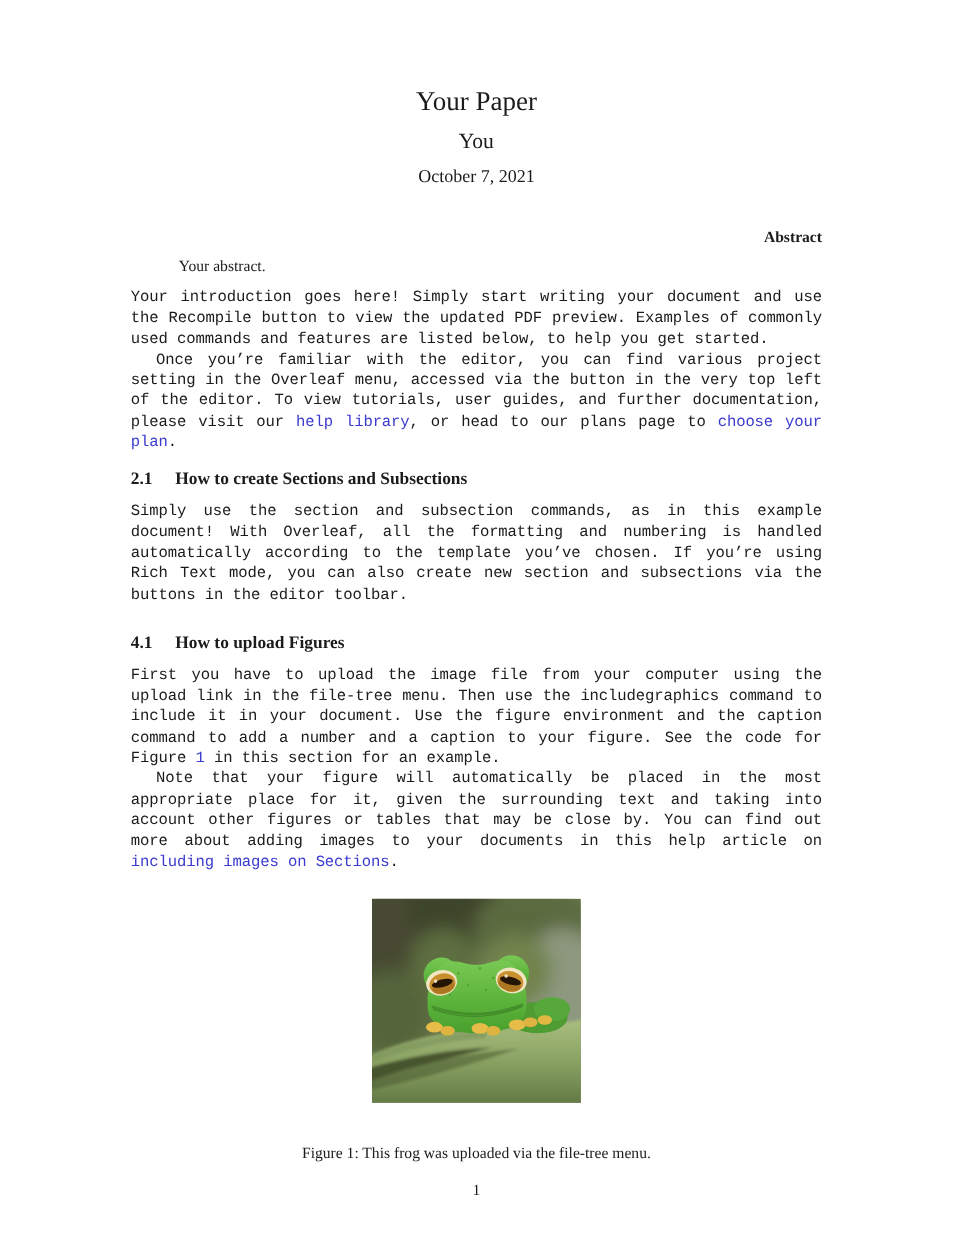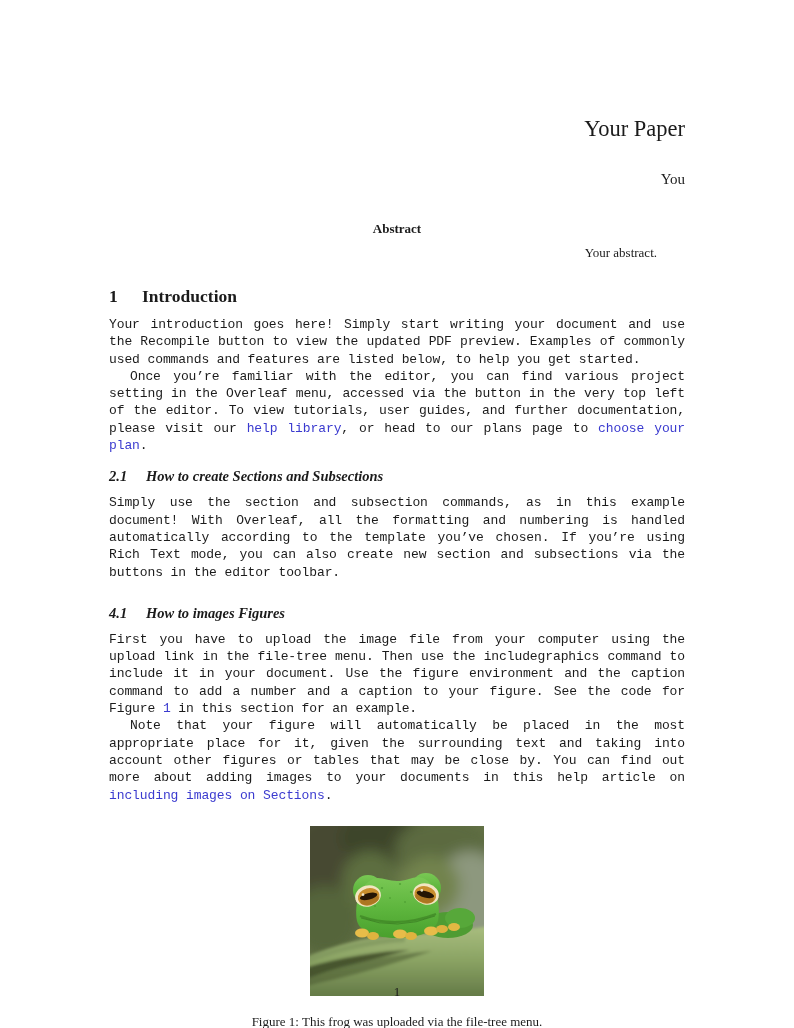--- a/index.html
+++ b/index.html
@@ -12,59 +12,57 @@
     width: 794px;
     height: 1028px;
     margin: 0 auto;
     background: #ffffff;
     box-sizing: border-box;
     padding: 0 109px;
     font-family: "Liberation Serif", "DejaVu Serif", serif;
     color: #1b1b1b;
     overflow: hidden;
   }
-  .titleblock { padding-top: 116px; text-align: right; }
+  .titleblock { padding-top: 72px; text-align: center; }
   h1.doc-title {
     margin: 0;
     font-size: 22.5px;
     line-height: 26px;
     font-weight: normal;
   }
-  .author { margin-top: 28px; font-size: 15px; line-height: 18px; }
+  .author { margin-top: 10px; font-size: 18px; line-height: 18px; }
   .date   { margin-top: 13px; font-size: 15px; line-height: 18px; }
 
   .abstract-head {
     margin-top: 33px;
-    text-align: center;
+    text-align: right;
     font-size: 13px;
     font-weight: bold;
     line-height: 16px;
   }
   .abstract-body {
     margin: 7px 0 0 0;
     padding: 0 28px;
     font-size: 13px;
     line-height: 17px;
     text-indent: 12px;
-    text-align: right;
   }
 
   h2.section {
     margin: 24px 0 0 0;
     font-size: 17.5px;
     line-height: 22px;
     font-weight: bold;
   }
   h2.section .secnum { display: inline-block; min-width: 33px; }
   h3.subsection {
     margin: 23px 0 0 0;
     font-size: 14.5px;
     line-height: 18px;
     font-weight: bold;
-    font-style: italic;
   }
   h3.subsection .secnum { display: inline-block; min-width: 37px; }
   h3.subsection.first { margin-top: 13px; }
 
   p.body {
     margin: 0;
     font-size: 13px;
     line-height: 17.3px;
     letter-spacing: -0.1px;
     text-align: justify;
@@ -79,21 +77,21 @@
     cursor: pointer;
   }
 
   figure.doc-figure {
     margin: 22px auto 0 auto;
     width: 174px;
     padding: 0;
   }
   figure.doc-figure svg { display: block; }
   .figure-caption {
-    margin-top: 18px;
+    margin-top: 34px;
     text-align: center;
     font-size: 13px;
     line-height: 16px;
     font-family: Liberation Serif, serif;
   }
   .pageno {
     position: absolute;
     left: 0;
     right: 0;
     bottom: 28px;
@@ -102,34 +100,34 @@
   }
 </style>
 </head>
 <body>
 
 <div class="page">
 
   <div class="titleblock">
     <h1 class="doc-title">Your Paper</h1>
     <div class="author">You</div>
+    <div class="date">October 7, 2021</div>
   </div>
 
   <div class="abstract-head">Abstract</div>
   <p class="abstract-body">Your abstract.</p>
 
-  <h2 class="section"><span class="secnum">1</span><span>Introduction</span></h2>
   <p class="body lead"><span>Your introduction goes here! Simply start writing your document and use the Recompile button to view the updated PDF preview. Examples of commonly used commands and features are listed below, to help you get started.</span></p>
   <p class="body indent"><span>Once you’re familiar with the editor, you can find various project setting in the Overleaf menu, accessed via the button in the very top left of the editor. To view tutorials, user guides, and further documentation, please visit our </span><a class="link" href="#">help library</a><span>, or head to our plans page to </span><a class="link" href="#">choose your plan</a><span>.</span></p>
 
 
   <h3 class="subsection first"><span class="secnum">2.1</span><span>How to create Sections and Subsections</span></h3>
   <p class="body lead"><span>Simply use the section and subsection commands, as in this example document! With Overleaf, all the formatting and numbering is handled automatically according to the template you’ve chosen. If you’re using Rich Text mode, you can also create new section and subsections via the buttons in the editor toolbar.</span></p>
 
-  <h3 class="subsection"><span class="secnum">4.1</span><span>How to images Figures</span></h3>
+  <h3 class="subsection"><span class="secnum">4.1</span><span>How to upload Figures</span></h3>
   <p class="body lead"><span>First you have to upload the image file from your computer using the upload link in the file-tree menu. Then use the includegraphics command to include it in your document. Use the figure environment and the caption command to add a number and a caption to your figure. See the code for Figure </span><a class="link" href="#">1</a><span> in this section for an example.</span></p>
   <p class="body indent"><span>Note that your figure will automatically be placed in the most appropriate place for it, given the surrounding text and taking into account other figures or tables that may be close by. You can find out more about adding images to your documents in this help article on </span><a class="link" href="#">including images on Sections</a><span>.</span></p>
 
   <figure class="doc-figure">
     <svg width="174" height="170" viewBox="0 0 174 170" xmlns="http://www.w3.org/2000/svg" role="img">
       <defs>
         <filter id="bgblur" x="-30%" y="-30%" width="160%" height="160%">
             <feGaussianBlur stdDeviation="7"></feGaussianBlur>
           </filter>
         <filter id="softblur" x="-20%" y="-20%" width="140%" height="140%">

